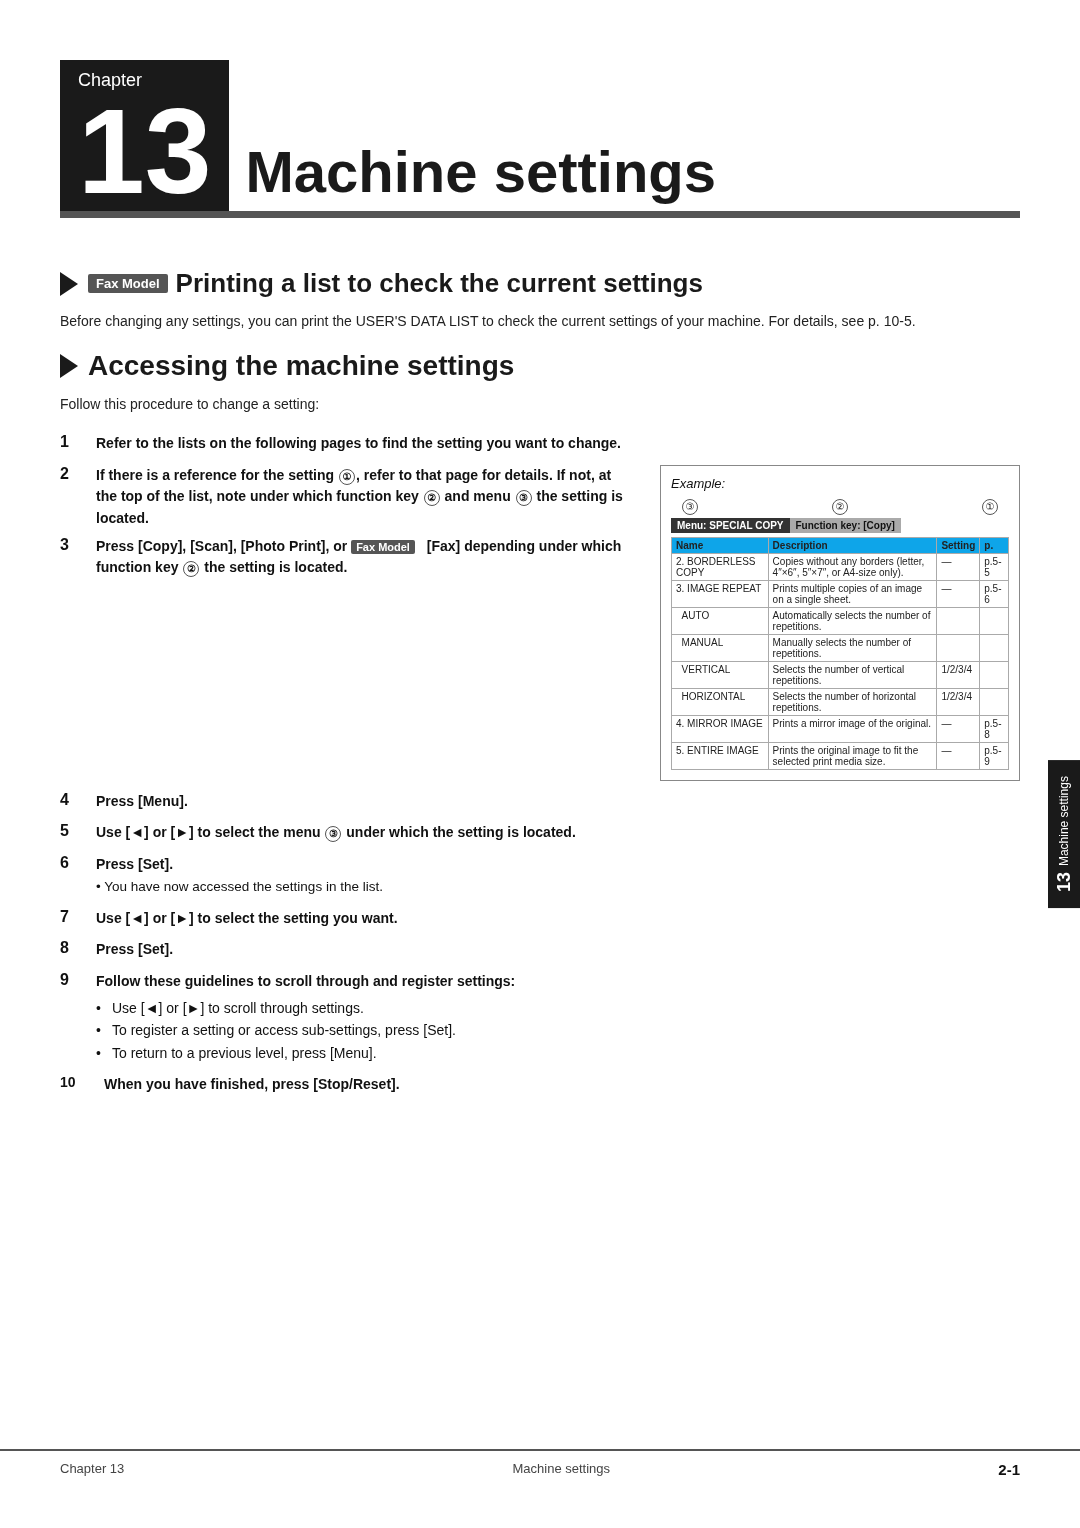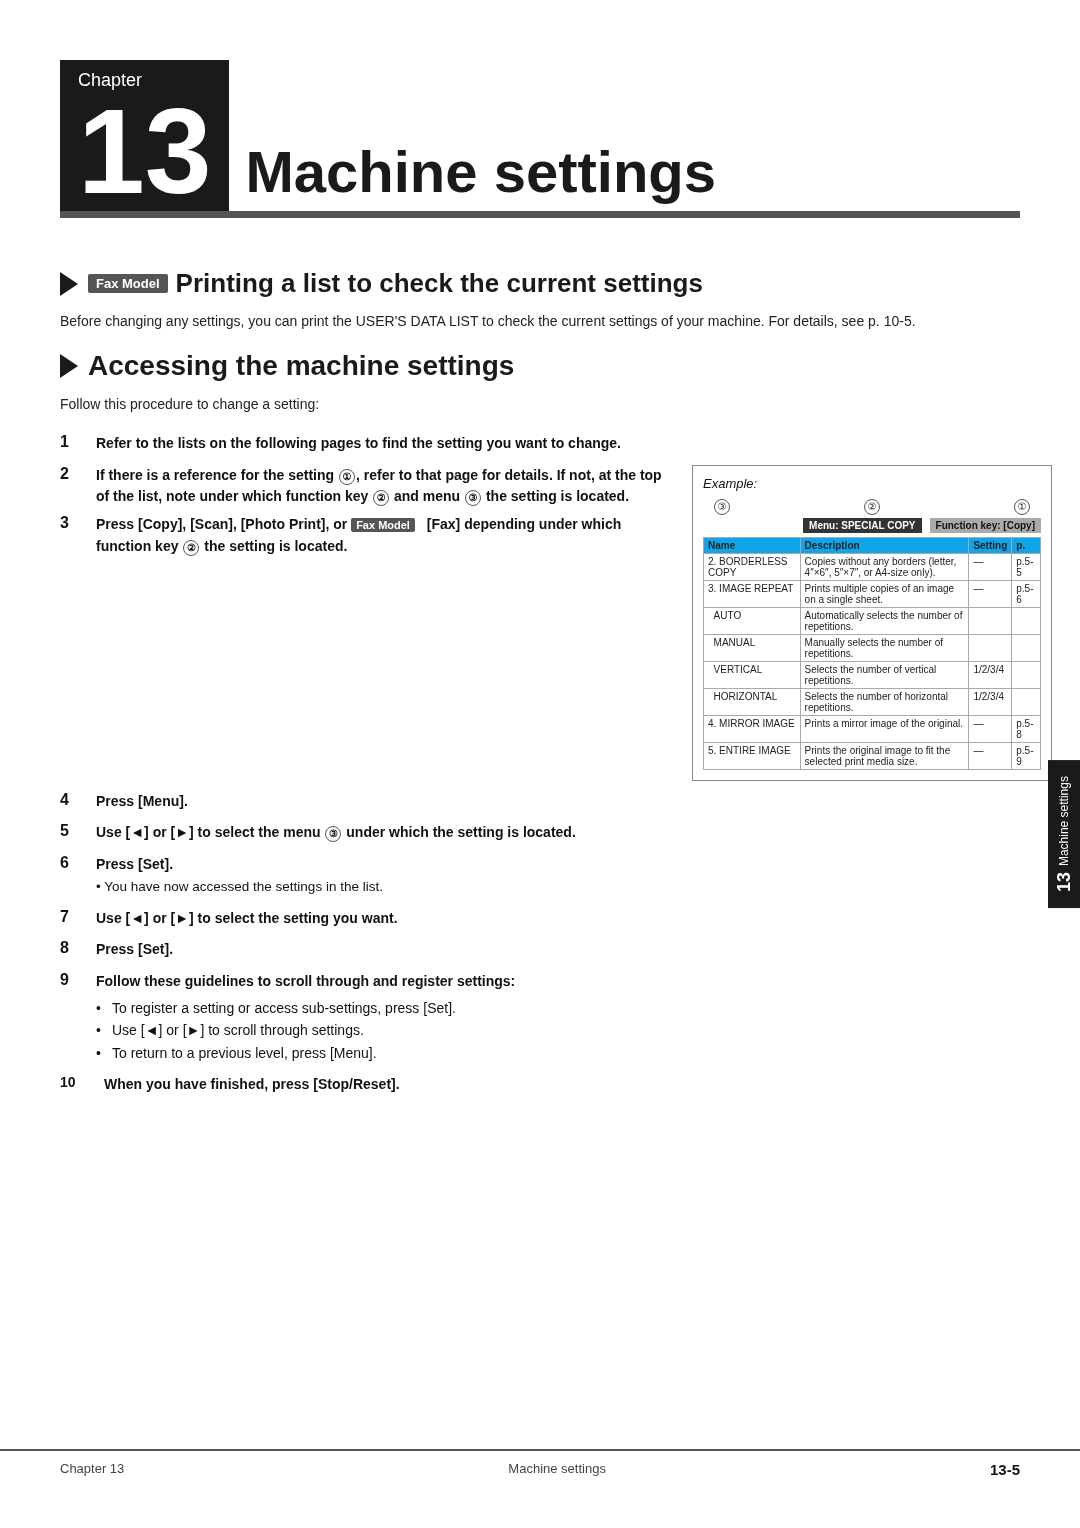--- a/index.html
+++ b/index.html
@@ -8,21 +8,21 @@
       min-height: 1528px;
       background: #fff;
       font-family: Arial, Helvetica, sans-serif;
       font-size: 15px;
       color: #111;
       position: relative;
     }
 
     
     .main-content {
-      padding: 30px 28px 60px 60px;
+      padding: 30px 60px 60px 60px;
     }
 
     
     .section-header {
       display: flex;
       align-items: center;
       margin-top: 20px;
       margin-bottom: 12px;
     }
     .arrow-icon {
@@ -282,21 +282,21 @@
 
       <div class="example-box">
         <div class="example-label">Example:</div>
 
         <div style="display:flex; justify-content:space-between; font-size:10px; margin-bottom:3px; padding: 0 10px;">
           <span><span class="circled">③</span></span>
           <span><span class="circled">②</span></span>
           <span><span class="circled">①</span></span>
         </div>
 
-        <div style="display:flex; gap:8px; align-items:center; font-size:10px;justify-content:flex-end;">
+        <div style="display:flex; gap:0; align-items:center; font-size:10px;">
           <span class="menu-header-box">Menu: SPECIAL COPY</span>
           <span class="fn-key-box">Function key: [Copy]</span>
         </div>
 
         <table class="example-table">
           <thead>
             <tr>
               <th>Name</th>
               <th>Description</th>
               <th>Setting</th>
@@ -383,22 +383,22 @@
     <div class="step">
       <span class="step-number">8</span>
       <span class="step-content bold-step">Press [Set].</span>
     </div>
 
     <div class="step">
       <span class="step-number">9</span>
       <div class="step-content">
         <span class="step-bold">Follow these guidelines to scroll through and register settings:</span>
         <ul class="bullet-list">
+          <li>Use [◄] or [►] to scroll through settings.</li>
           <li>To register a setting or access sub-settings, press [Set].</li>
-          <li>Use [◄] or [►] to scroll through settings.</li>
           <li>To return to a previous level, press [Menu].</li>
         </ul>
       </div>
     </div>
 
     <div class="step">
       <span class="step-number" style="min-width:44px; font-weight:bold; font-size:14px;">10</span>
       <span class="step-content bold-step">When you have finished, press [Stop/Reset].</span>
     </div>
 
@@ -406,14 +406,14 @@
 </div>
 
 <div class="side-tab">
   <span class="side-tab-number">13</span>
   <span>Machine settings</span>
 </div>
 
 <div class="footer">
   <span>Chapter 13</span>
   <span>Machine settings</span>
-  <span class="footer-page">13-5</span>
+  <span class="footer-page">2-1</span>
 </div>
 
 </body></html>

